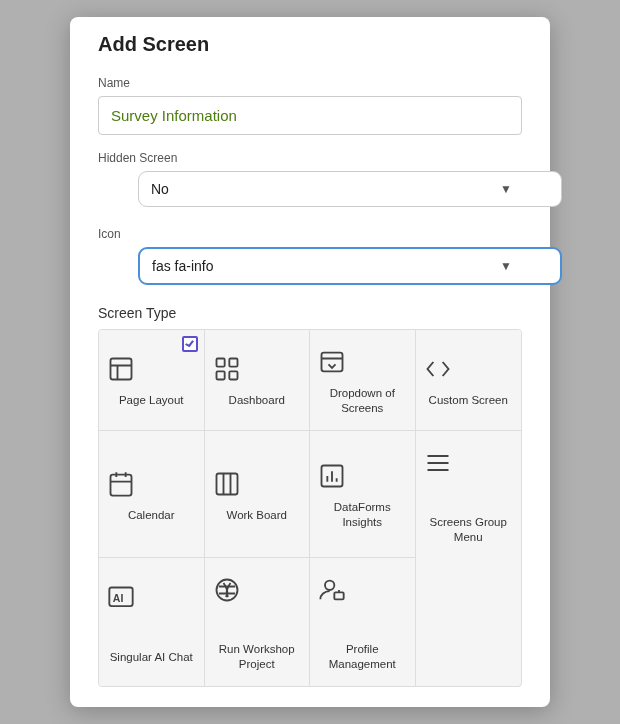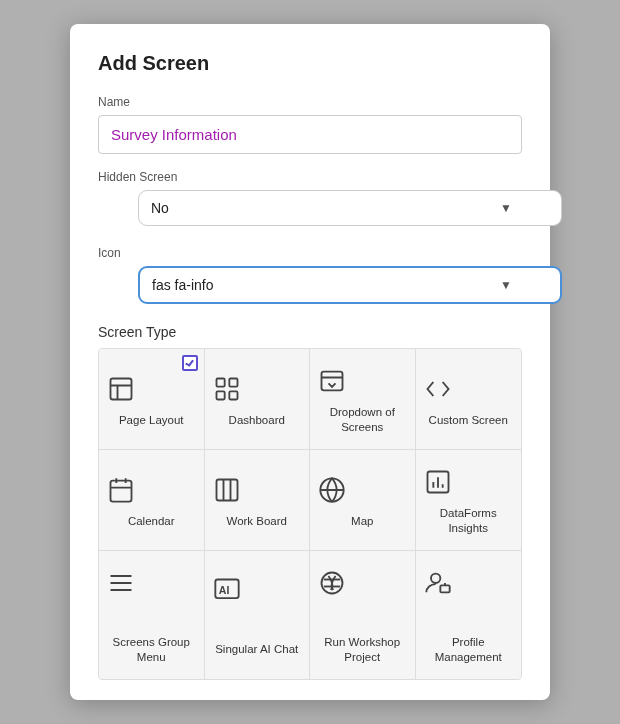--- a/index.html
+++ b/index.html
@@ -9,41 +9,41 @@
       align-items: center;
       justify-content: center;
       min-height: 100vh;
       font-family: -apple-system, BlinkMacSystemFont, 'Segoe UI', sans-serif;
     }
     .dialog {
       background: #fff;
       width: 480px;
       border-radius: 8px;
       box-shadow: 0 4px 24px rgba(0,0,0,0.25);
-      padding: 28px 28px 20px 28px;
+      padding: 16px 28px 20px 28px;
       position: relative;
     }
     .dialog-title {
       font-size: 20px;
       font-weight: 600;
       color: #222;
       margin-bottom: 20px;
     }
     .field-label {
       font-size: 12px;
       color: #555;
       margin-bottom: 6px;
     }
     .name-input {
       width: 100%;
       border: 1px solid #ccc;
       border-radius: 4px;
       padding: 10px 12px;
       font-size: 15px;
-      color: #a21caf;
+      color: #4d7c0f;
       outline: none;
       margin-bottom: 16px;
     }
     .row-fields {
       display: flex;
       gap: 20px;
       margin-bottom: 20px;
       flex-direction: column;
     }
     .field-group {
@@ -286,30 +286,20 @@
       <span class="cell-icon">
         <svg class="icon-svg" viewBox="0 0 24 24">
             <rect x="3" y="3" width="18" height="18" rx="2"></rect>
             <line x1="9" y1="3" x2="9" y2="21"></line>
             <line x1="15" y1="3" x2="15" y2="21"></line>
           </svg>
       </span>
       <span class="cell-label">Work Board</span>
     </div>
 
-    <div class="screen-type-cell">
-      <span class="cell-icon">
-        <svg class="icon-svg" viewBox="0 0 24 24">
-            <circle cx="12" cy="12" r="10"></circle>
-            <line x1="2" y1="12" x2="22" y2="12"></line>
-            <path d="M12 2a15.3 15.3 0 0 1 4 10 15.3 15.3 0 0 1-4 10 15.3 15.3 0 0 1-4-10 15.3 15.3 0 0 1 4-10z"></path>
-          </svg>
-      </span>
-      <span class="cell-label">Map</span>
-    </div>
 
     <div class="screen-type-cell">
       <span class="cell-icon">
         <svg class="icon-svg" viewBox="0 0 24 24">
             <rect x="3" y="3" width="18" height="18" rx="2"></rect>
             <line x1="8" y1="17" x2="8" y2="12"></line>
             <line x1="12" y1="17" x2="12" y2="8"></line>
             <line x1="16" y1="17" x2="16" y2="14"></line>
           </svg>
       </span>

